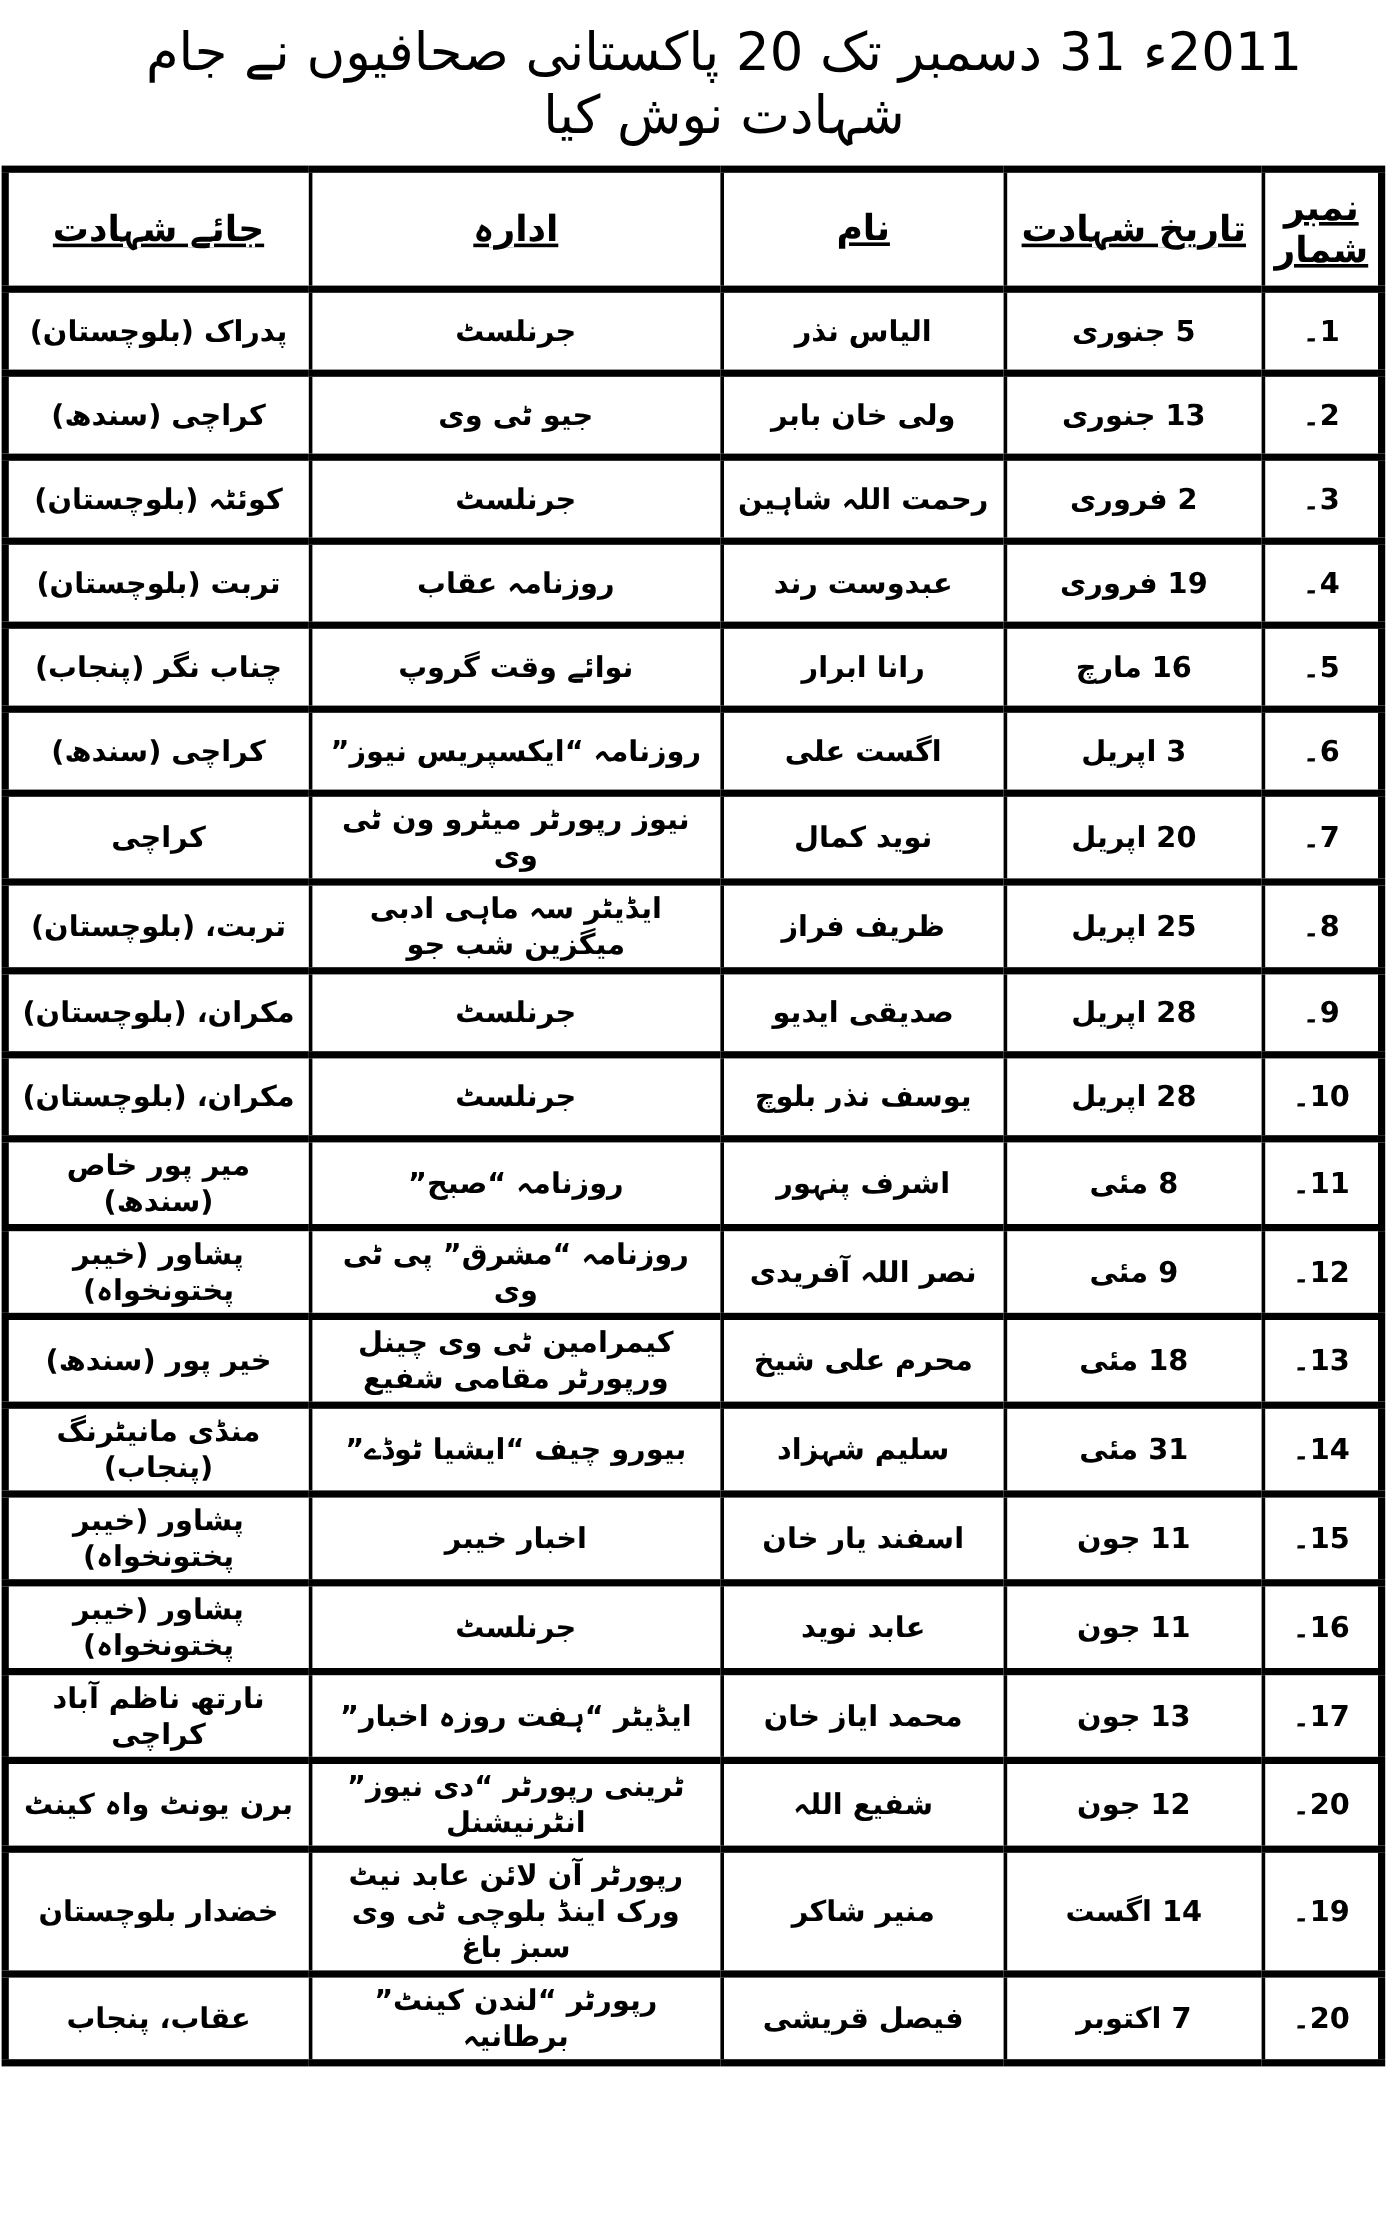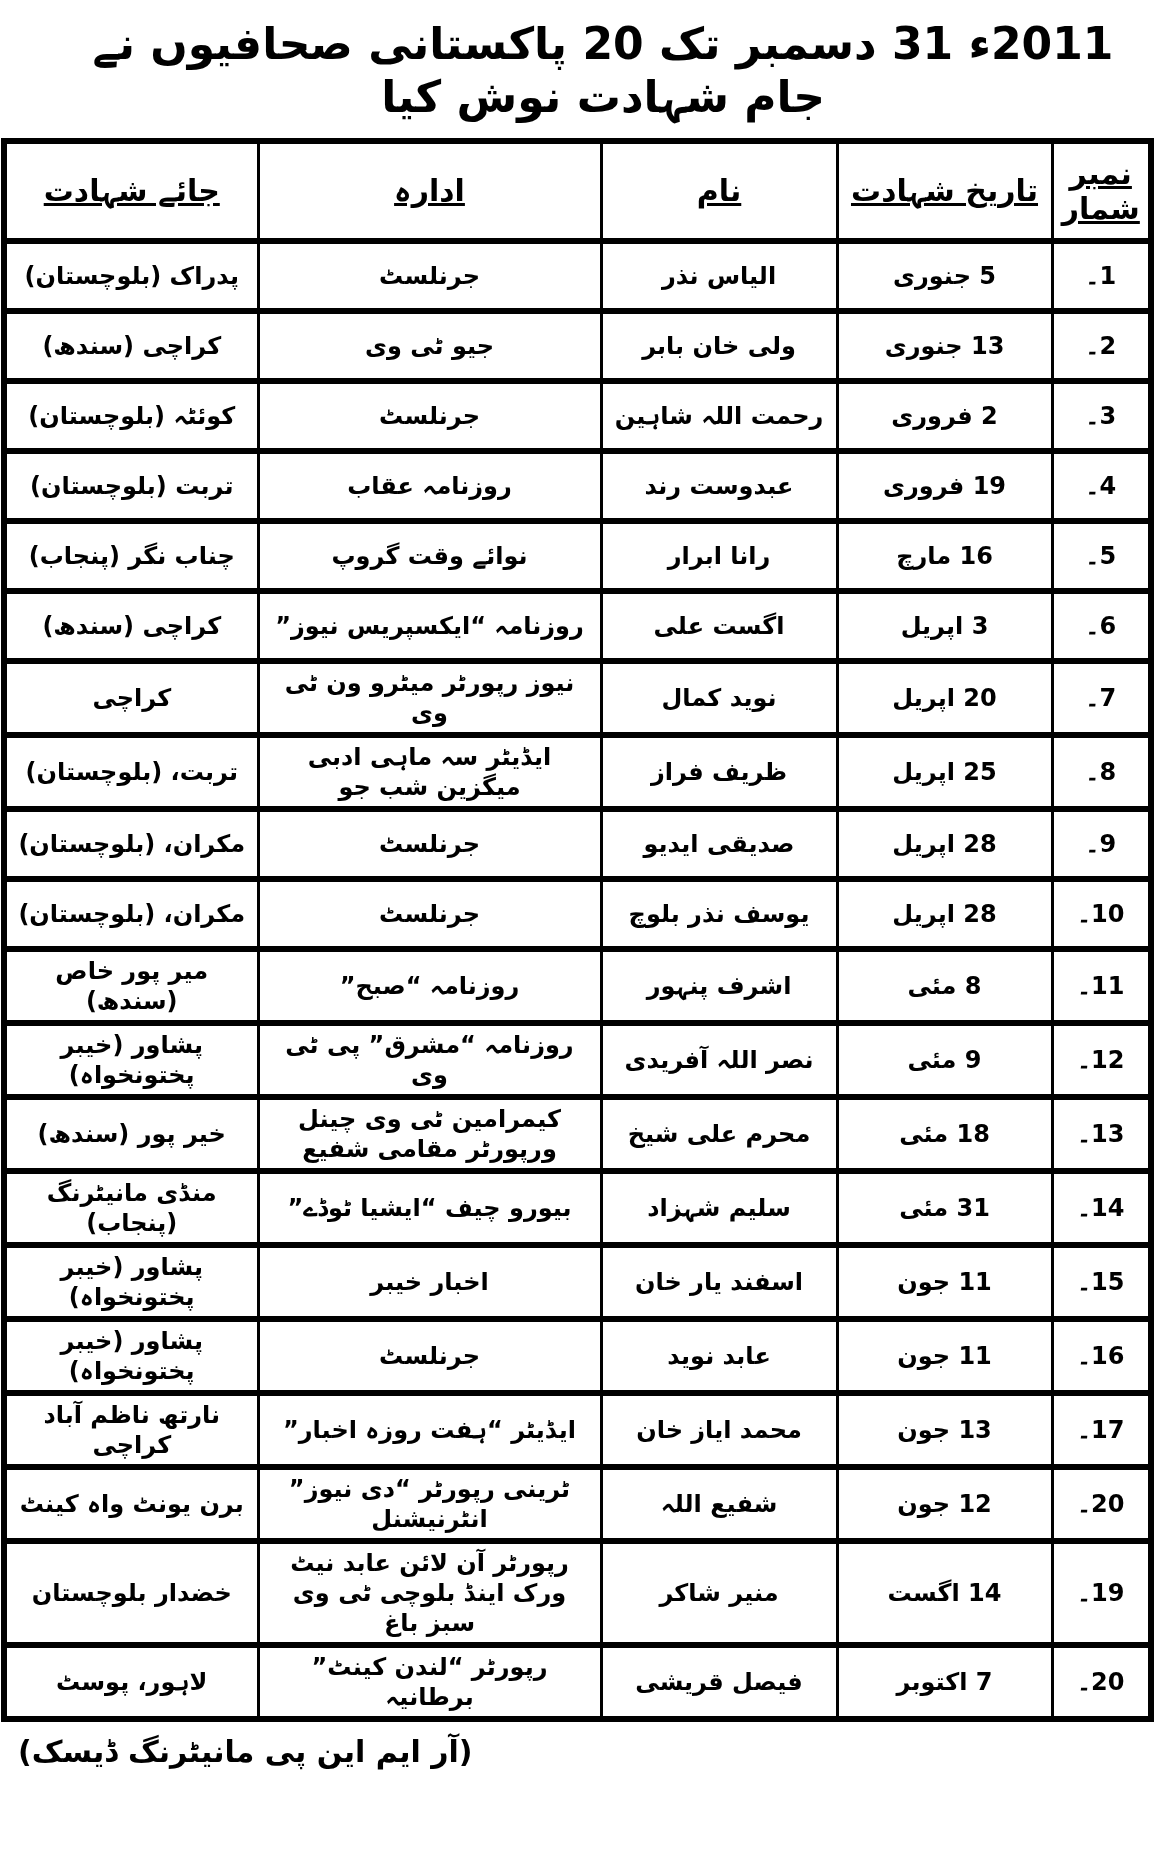--- a/index.html
+++ b/index.html
@@ -13,21 +13,21 @@
     width: 1162px;
     height: 1866px;
     background: #ffffff;
     box-sizing: border-box;
     overflow: hidden;
   }
   .title {
     direction: rtl;
     text-align: center;
     font-size: 44px;
-    font-weight: bold;
+    font-weight: normal;
     padding: 18px 10px 14px 10px;
     line-height: 1.2;
     margin-left: 44px;
   }
   table.martyrs {
     direction: rtl;
     border-collapse: collapse;
     margin: 0 8px;
     width: 1147px;
     table-layout: fixed;
@@ -221,20 +221,19 @@
     <td class="col-date">14 اگست</td>
     <td class="col-name">منیر شاکر</td>
     <td class="col-org">رپورٹر آن لائن عابد نیٹ ورک اینڈ بلوچی ٹی وی سبز باغ</td>
     <td class="col-place">خضدار بلوچستان</td>
   </tr>
         <tr>
     <td class="col-no">20۔</td>
     <td class="col-date">7 اکتوبر</td>
     <td class="col-name">فیصل قریشی</td>
     <td class="col-org">رپورٹر “لندن کینٹ” برطانیہ</td>
-    <td class="col-place">لاہور، پوسٹ</td>
+    <td class="col-place">عقاب، پنجاب</td>
   </tr>
       </tbody>
   </table>
 
-  <div class="footer">(آر ایم این پی مانیٹرنگ ڈیسک)</div>
 
 </div>
 
 </body></html>

